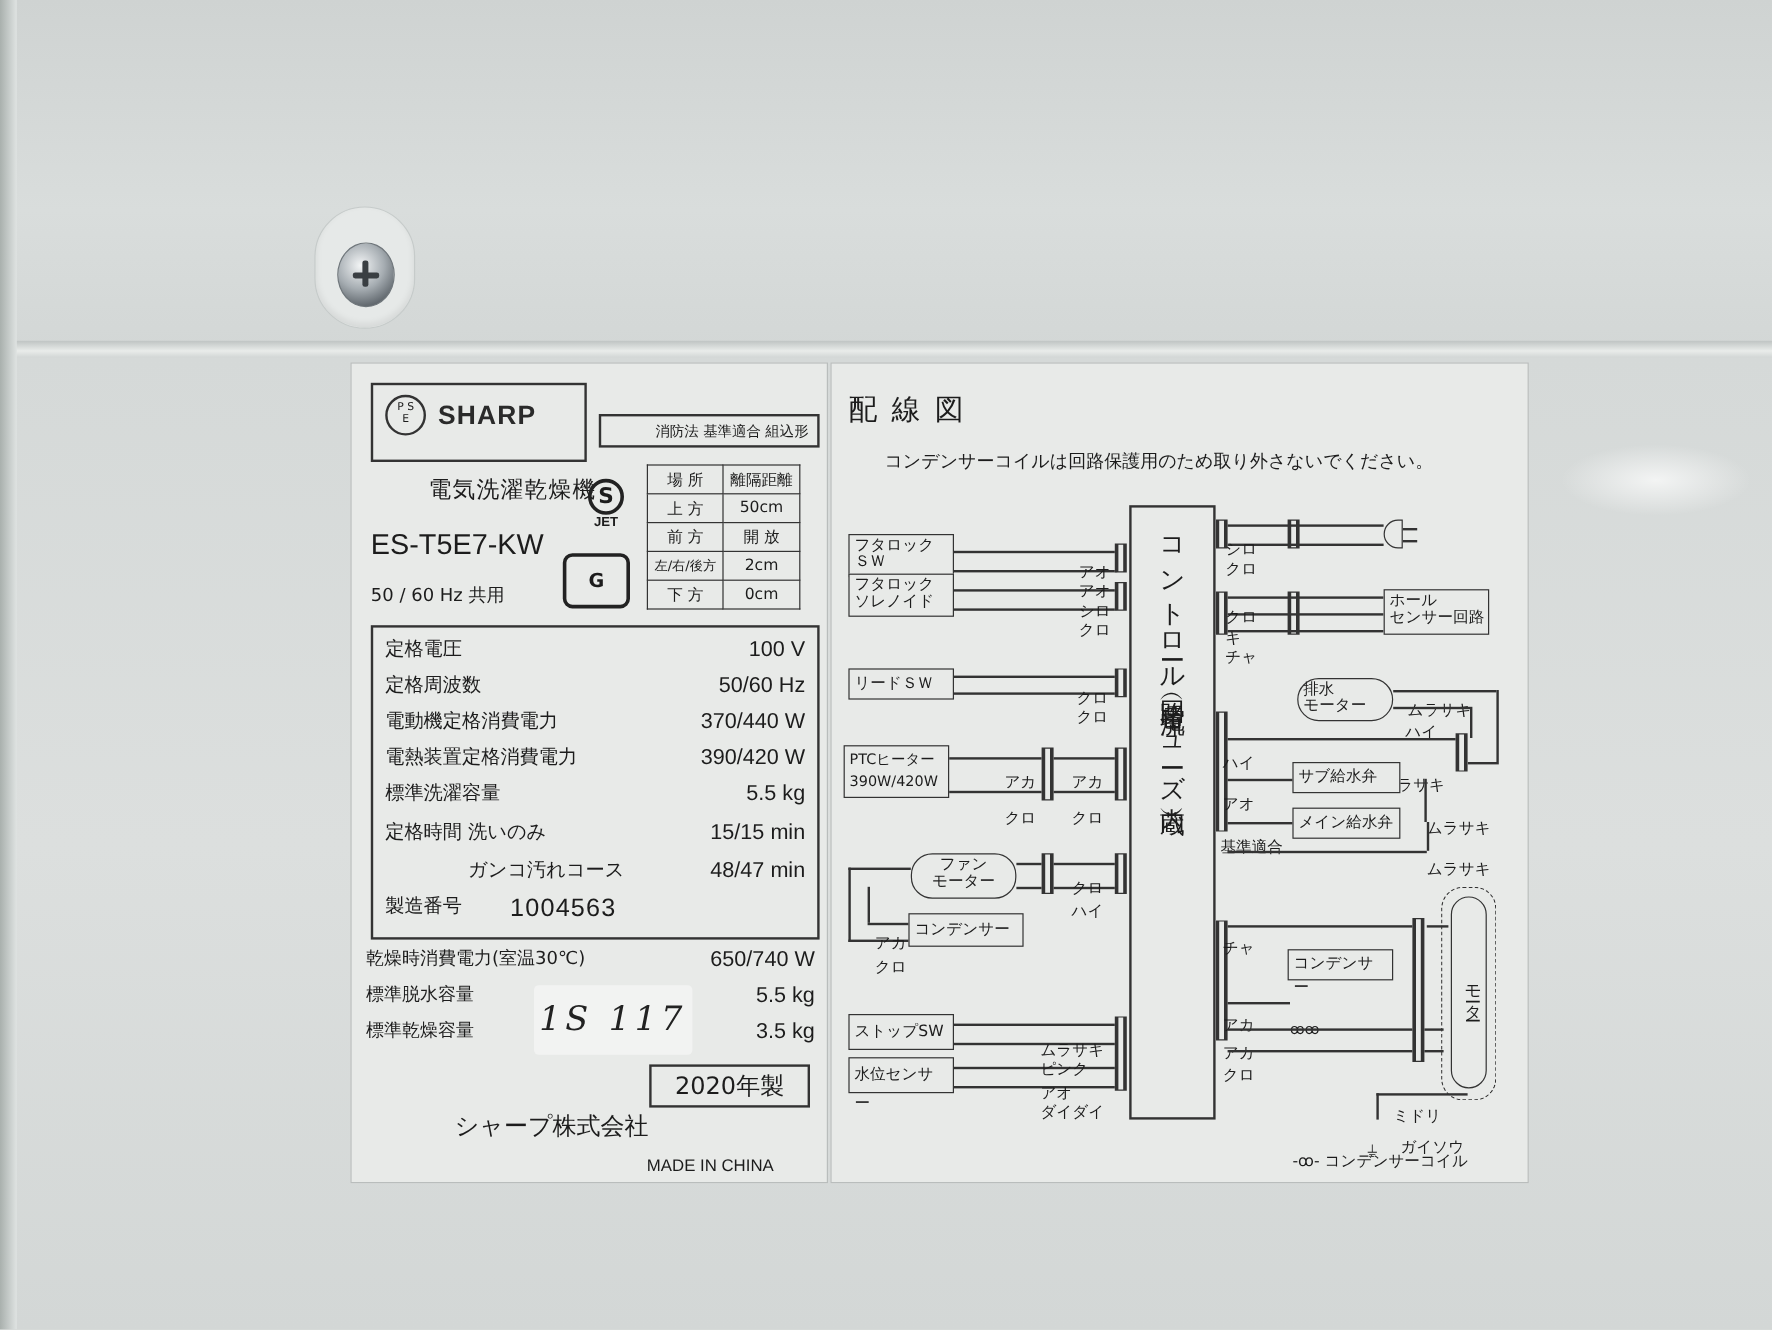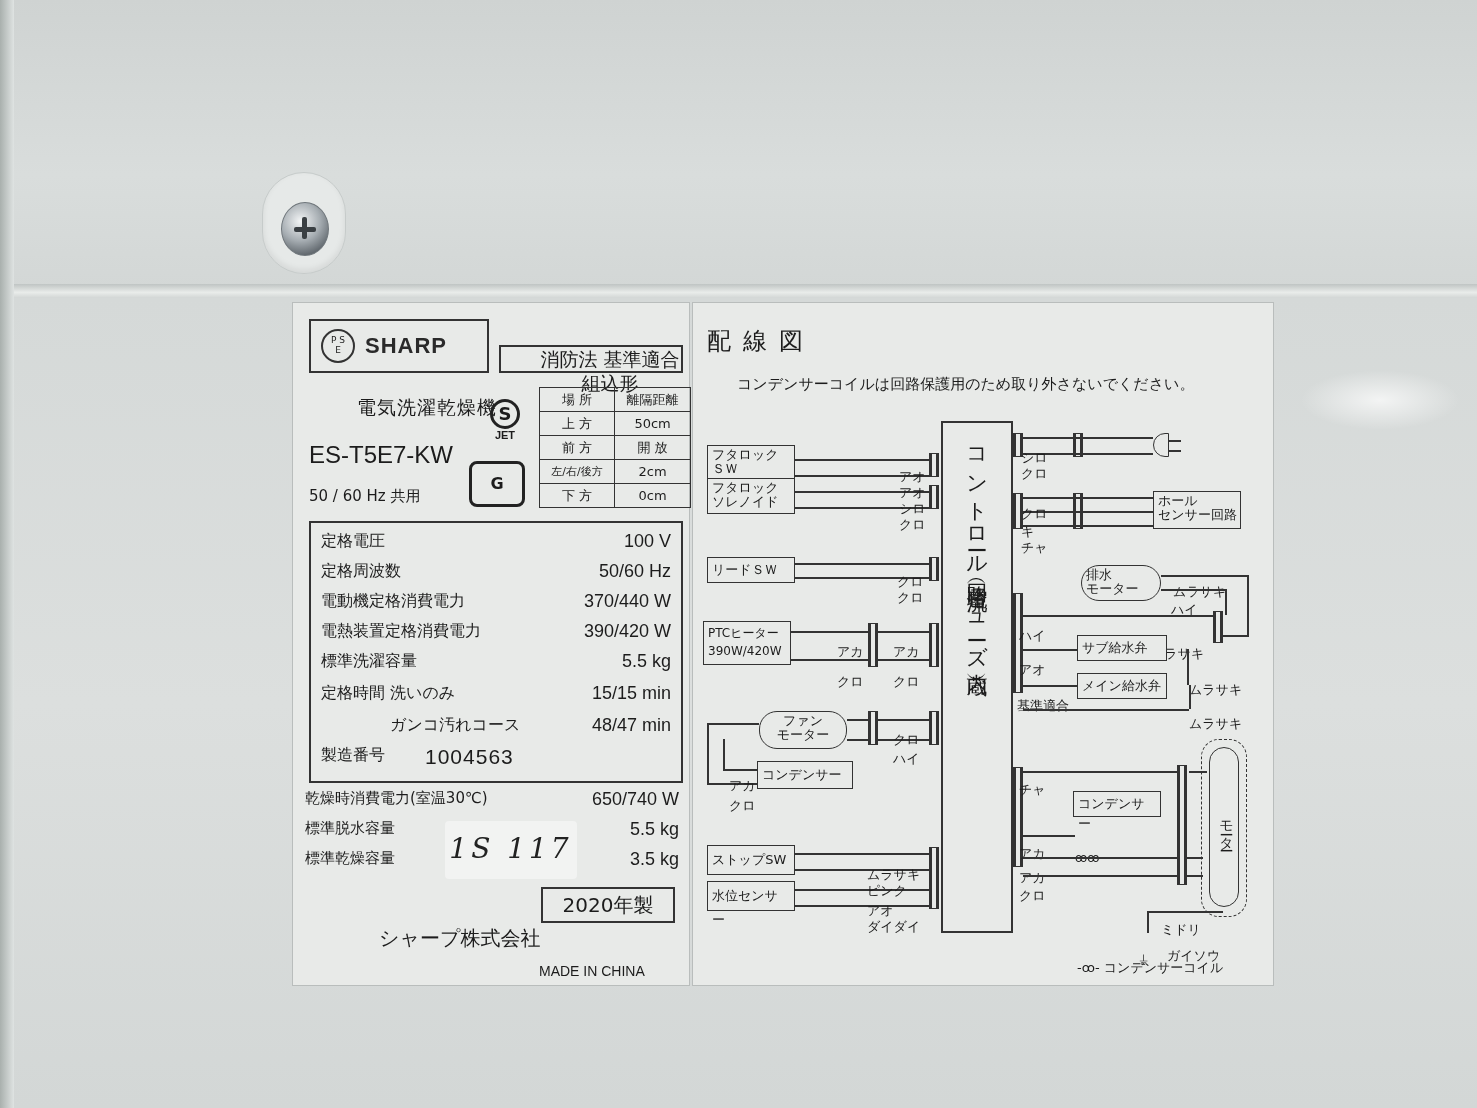--- a/index.html
+++ b/index.html
@@ -47,53 +47,53 @@
 
   
   .label {
     position: absolute; background: #e8eae8; color: #1c1c1c;
     border: 1px solid #b9bdbc;
   }
   .label-left { left: 292px; top: 302px; width: 398px; height: 684px; }
   .label-right { left: 692px; top: 302px; width: 582px; height: 684px; }
 
   .sharp-box {
-    position: absolute; left: 16px; top: 16px; width: 180px; height: 54px;
+    position: absolute; left: 16px; top: 16px; width: 180px; height: 66px;
     border: 2px solid #333;
   }
   .pse {
     position: absolute; left: 10px; top: 8px; width: 34px; height: 34px;
     border: 2px solid #333; border-radius: 50%; font-size: 9px; text-align: center; line-height: 10px; padding-top: 4px;
   }
   .sharp-logo {
     position: absolute; left: 54px; top: 12px; font-family: "Liberation Sans", sans-serif;
     font-weight: bold; font-size: 22px; letter-spacing: 1px; color: #2a2a2a;
   }
   .fire-box {
     position: absolute; left: 206px; top: 42px; width: 184px; height: 28px;
-    border: 2px solid #333; font-size: 19px; line-height: 24px; text-align: center; padding-left: 38px;
+    border: 2px solid #333; font-size: 12px; line-height: 24px; text-align: center; padding-left: 38px;
   }
   .product-name { position: absolute; left: 16px; top: 92px; font-size: 19px; letter-spacing: 1px; margin-left: 48px; }
   .model { position: absolute; left: 16px; top: 138px; font-family: "Liberation Sans", sans-serif; font-size: 24px; }
   .hz { position: absolute; left: 16px; top: 184px; font-size: 15px; }
   .jet-icon {
     position: absolute; left: 192px; top: 96px; width: 40px; height: 48px; text-align: center;
   }
   .jet-s {
     width: 30px; height: 30px; margin: 0 auto; border: 3px solid #222; border-radius: 50%;
     font-weight: bold; font-size: 18px; line-height: 24px;
   }
   .jet-text { font-weight: bold; font-size: 11px; font-family: "Liberation Sans", sans-serif; }
   .g-icon {
     position: absolute; left: 176px; top: 158px; width: 56px; height: 46px;
     border: 3px solid #222; border-radius: 8px; text-align: center;
     font-weight: bold; font-size: 16px; line-height: 40px;
   }
   table.sep {
-    position: absolute; left: 246px; top: 84px; width: 152px; border-collapse: collapse;
+    position: absolute; left: 246px; top: 84px; width: 128px; border-collapse: collapse;
     font-size: 13px;
   }
   table.sep td {
     border: 1.5px solid #333; height: 24px; text-align: center; padding: 0 2px;
   }
   .spec-box {
     position: absolute; left: 16px; top: 218px; width: 374px; height: 262px;
     border: 2px solid #333;
   }
   .spec-row {

